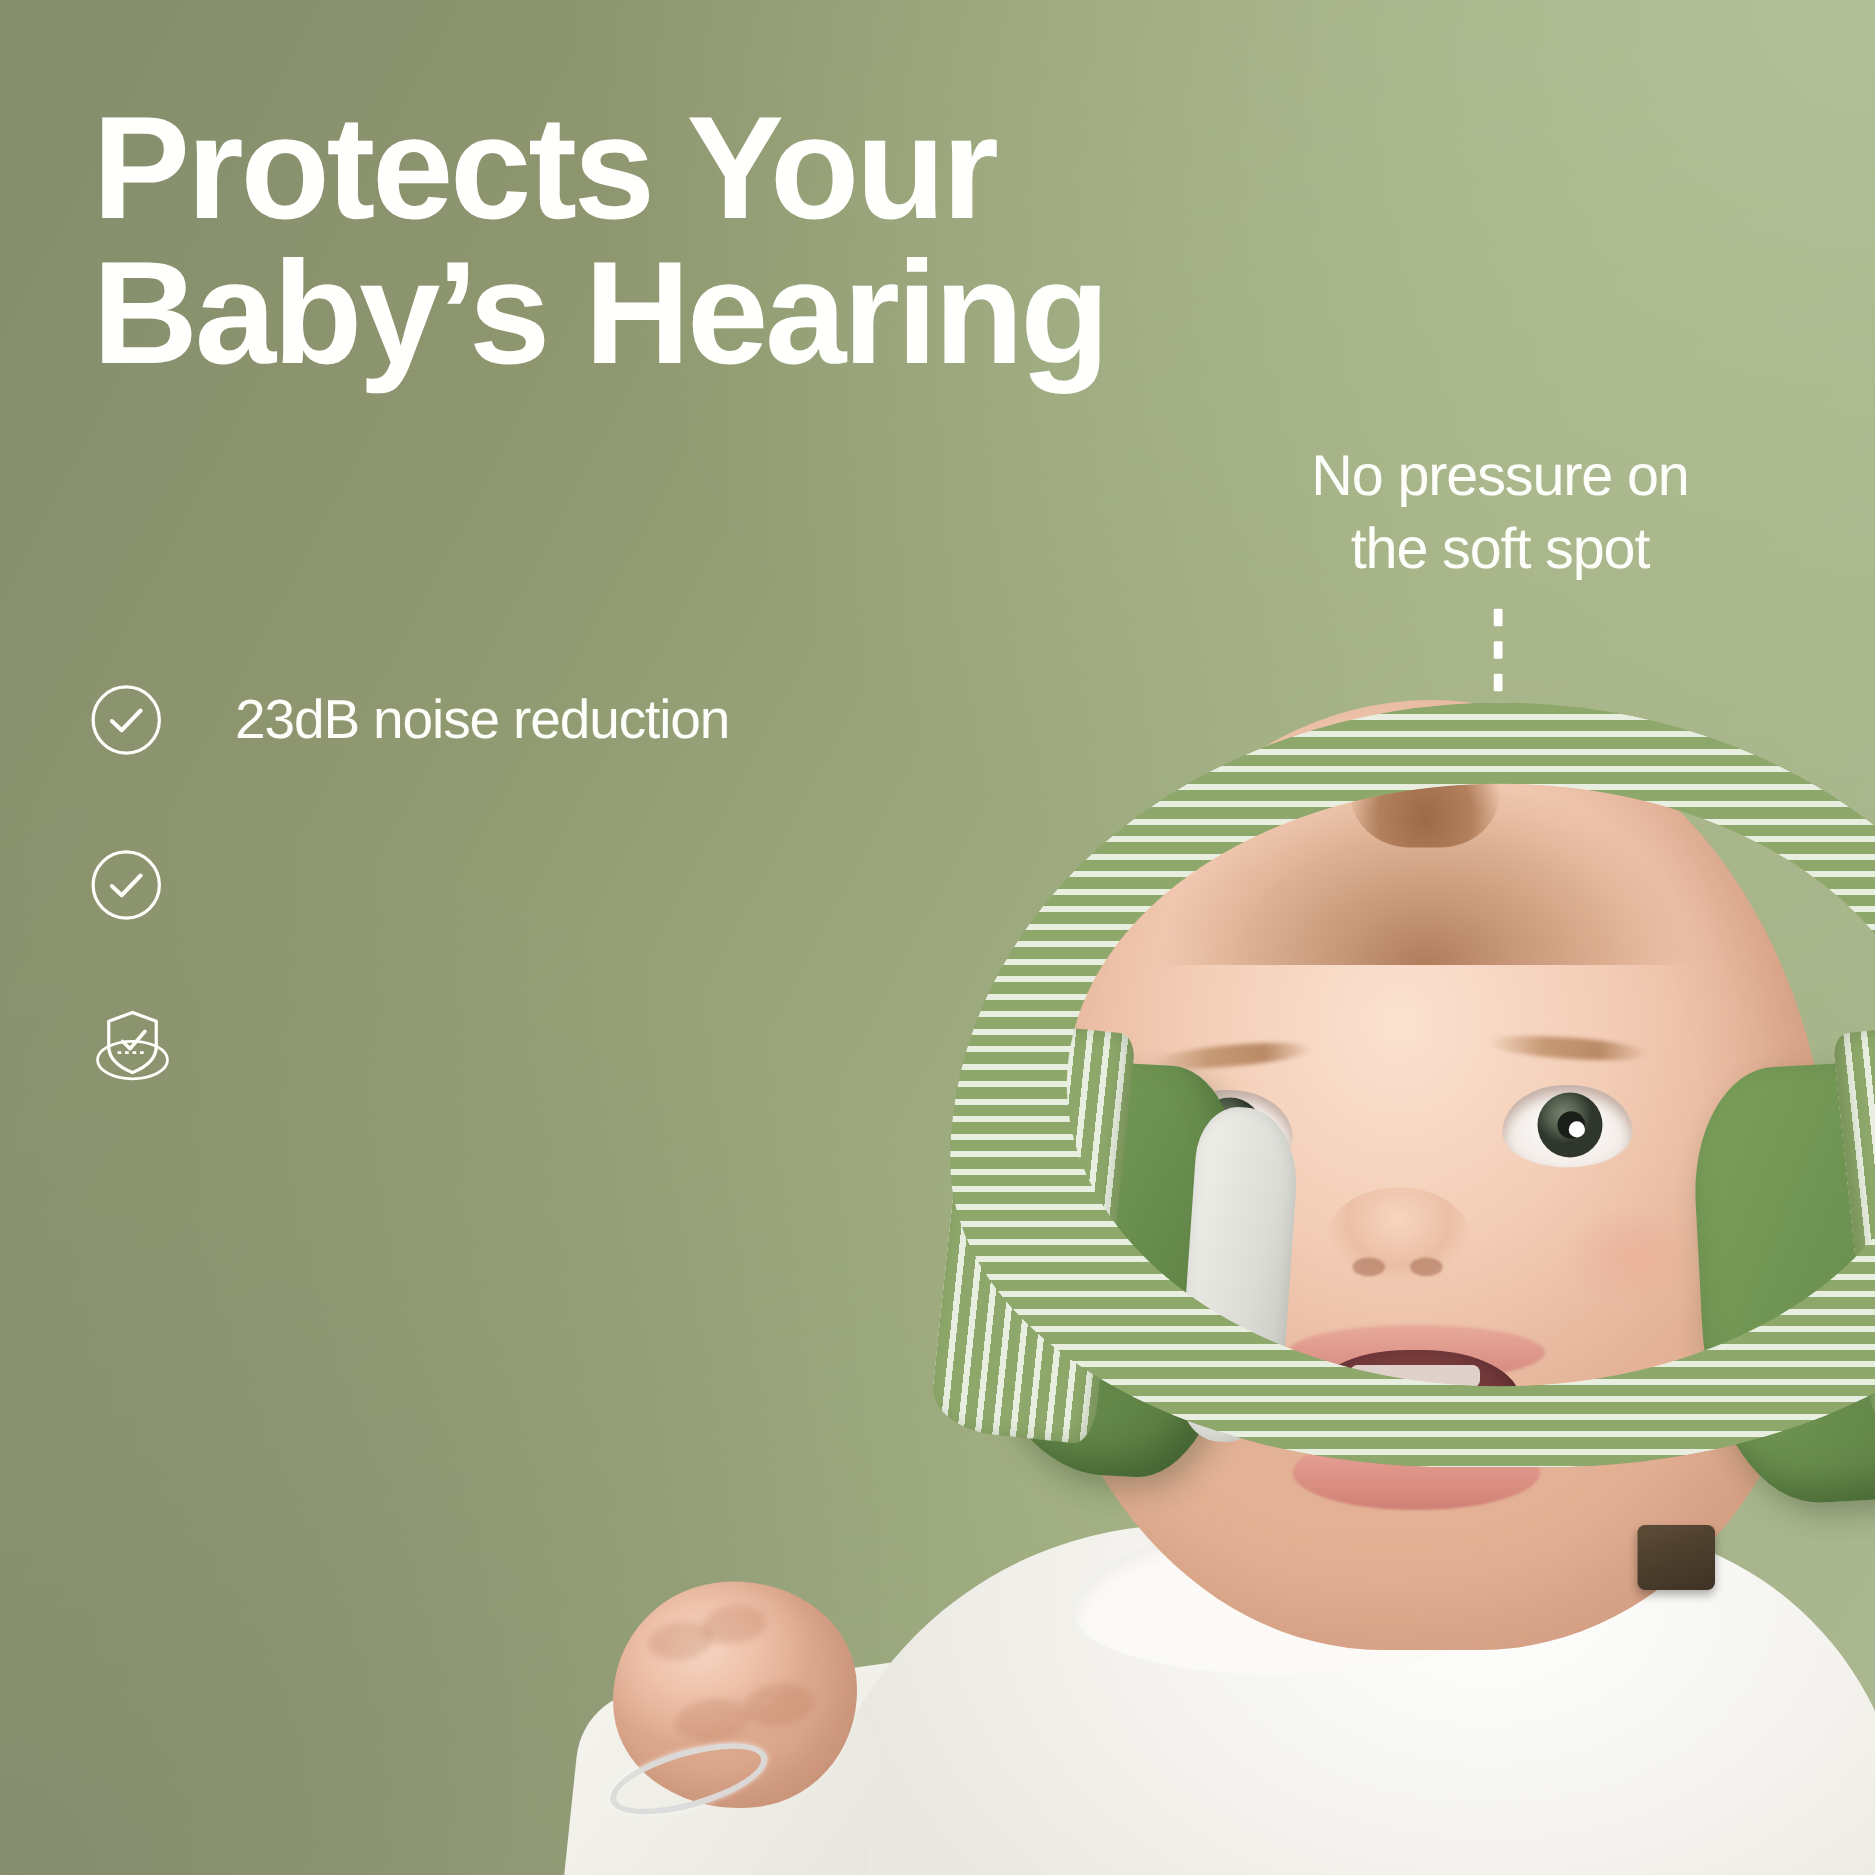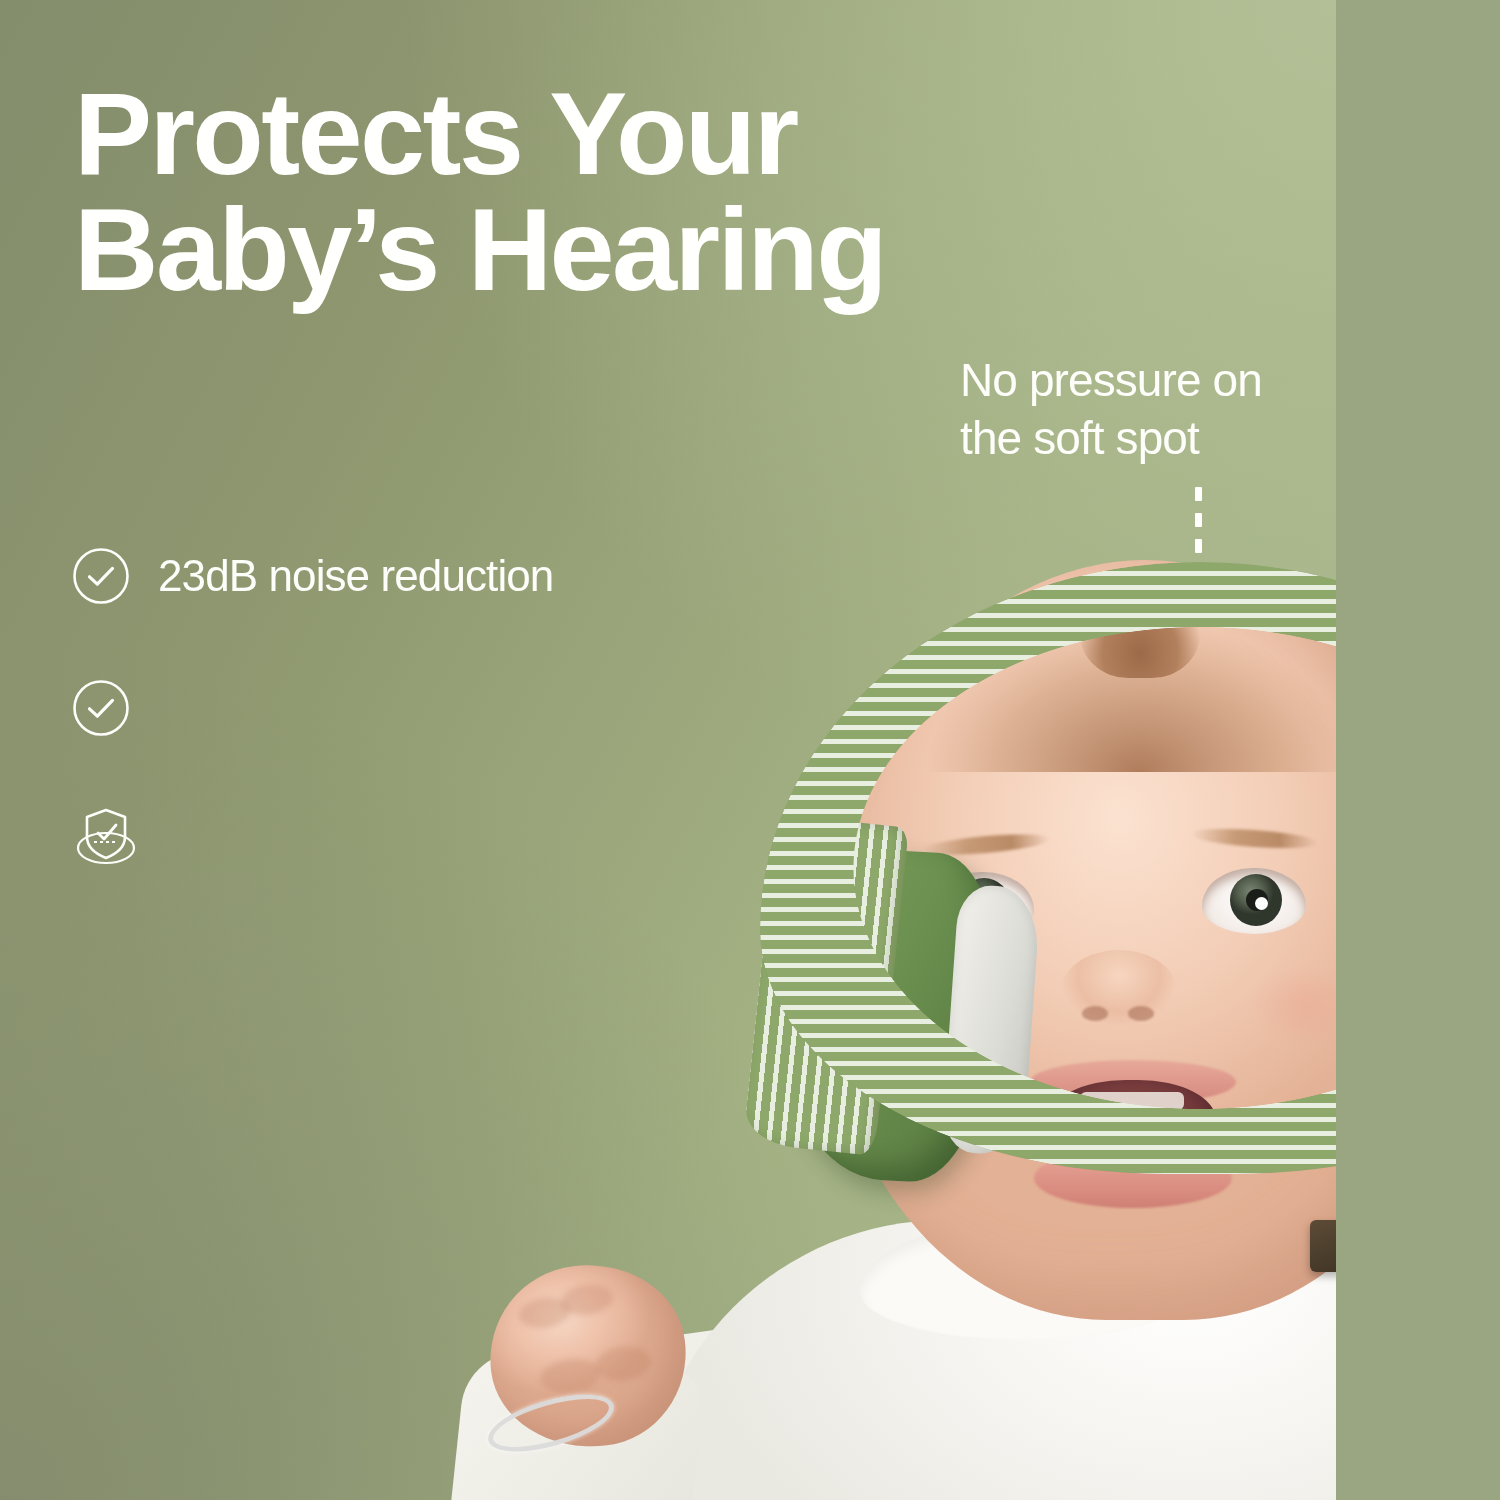--- a/index.html
+++ b/index.html
@@ -1,21 +1,21 @@
 <!DOCTYPE html>
 <html><head>
 <meta charset="utf-8">
 <style>
   html,body{margin:0;padding:0;}
   body{
     width:1500px;height:1500px;overflow:hidden;
     font-family:"Liberation Sans",sans-serif;
     background:#9aa682;
   }
-  .stage{position:relative;width:1336px;height:1500px;overflow:hidden;}
+  .stage{position:relative;width:1500px;height:1500px;overflow:hidden;}
 
   
   .bg{position:absolute;inset:0;
     background:
       radial-gradient(120% 100% at 100% 0%, #b3bf96 0%, rgba(179,191,150,0) 58%),
       radial-gradient(110% 95% at 0% 100%, #858d6e 0%, rgba(133,141,110,0) 60%),
       linear-gradient(118deg,#848d6c 0%,#8e976f 26%,#a3b183 62%,#aab790 100%);
   }
 
   
@@ -23,25 +23,25 @@
     color:#fffffd;font-size:117px;line-height:0.99;font-weight:700;
     letter-spacing:-2.6px;white-space:pre-line;}
 
   
   .features{position:absolute;left:72px;top:530px;width:760px;}
   .feature{display:flex;align-items:center;min-height:92px;margin-bottom:30px;}
   .feature .ico{flex:0 0 84px;height:84px;display:flex;align-items:center;justify-content:flex-start;}
   .feature .ico svg{display:block;}
   .feature .txt{color:#fdfdfa;font-size:44px;line-height:1.20;letter-spacing:-0.9px;
     white-space:pre-line;font-weight:400;margin-left:2px;}
-  #feat-0{margin-bottom:40px;}
+  #feat-0{margin-bottom:40px;gap:30px;}
   #feat-1{margin-bottom:36px;}
 
   
-  .callout{position:absolute;left:960px;top:352px;width:480px;text-align:left;
+  .callout{position:absolute;left:960px;top:352px;width:480px;text-align:center;
     color:#fdfdfa;font-size:46px;line-height:1.26;letter-spacing:-0.9px;white-space:pre-line;}
   .leader{position:absolute;left:1195px;top:487px;width:7px;height:95px;}
   .leader i{display:block;width:7px;height:14px;background:#ffffff;margin-bottom:12px;border-radius:1px;}
 
   
   .photo{position:absolute;left:430px;top:520px;width:1070px;height:980px;}
 
   
   .shirt{position:absolute;left:215px;top:700px;width:880px;height:300px;
     background:radial-gradient(58% 120% at 62% 20%,#ffffff 0%,#f6f5f1 46%,#e9e8e1 100%);

